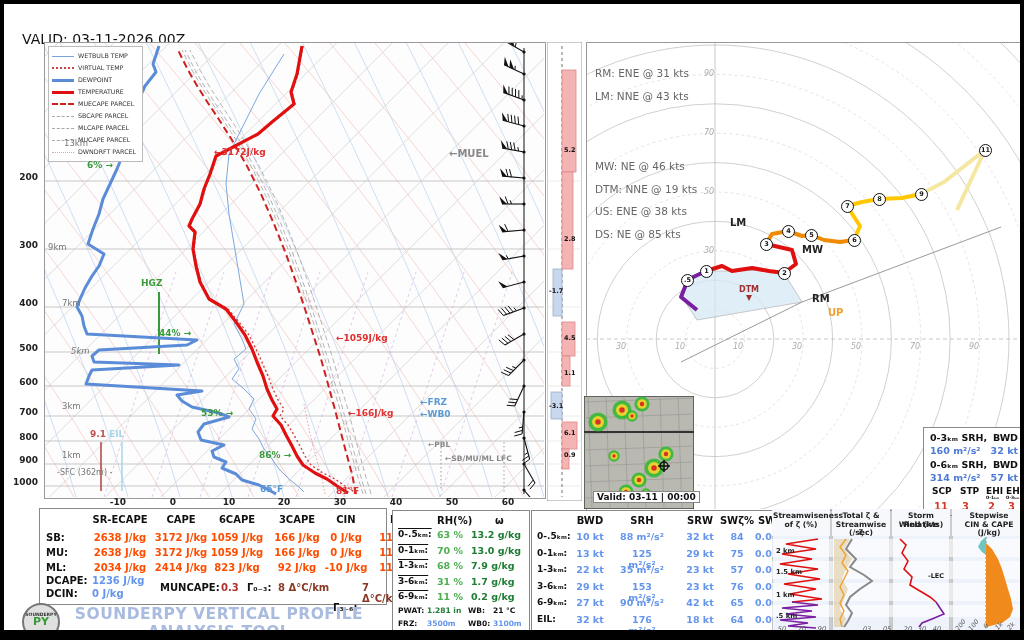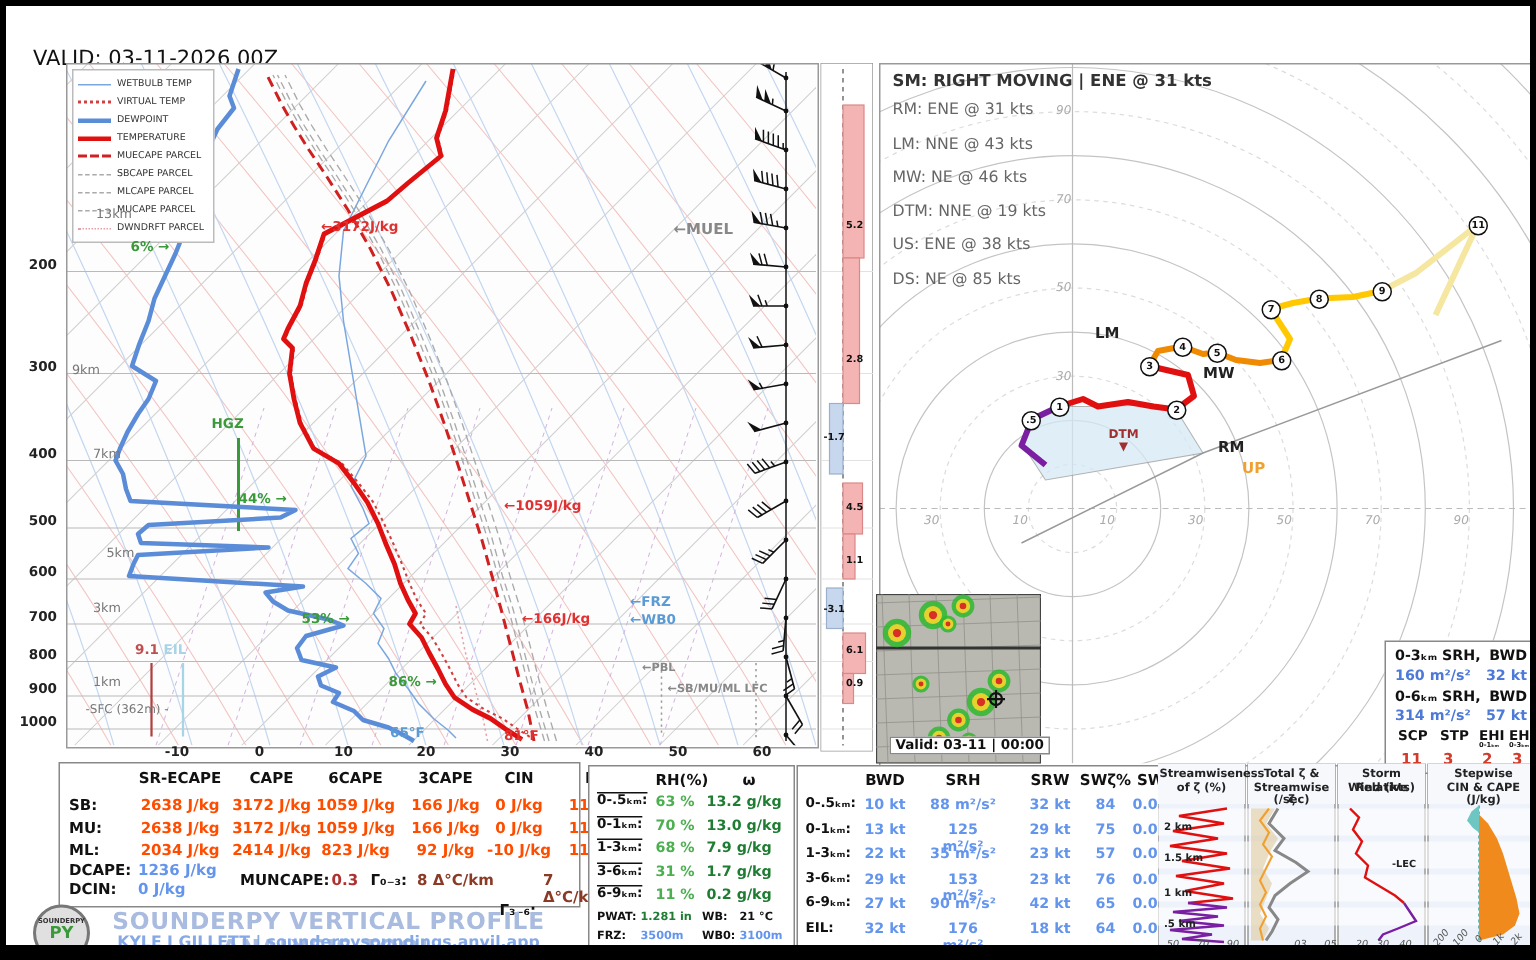--- a/index.html
+++ b/index.html
@@ -345,21 +345,21 @@
       <div class="ttick" style="position:absolute;left:326px;top:493px;width:20px;text-align:center;">30</div>
       <div class="ttick" style="position:absolute;left:382px;top:493px;width:20px;text-align:center;">40</div>
       <div class="ttick" style="position:absolute;left:438px;top:493px;width:20px;text-align:center;">50</div>
       <div class="ttick" style="position:absolute;left:494px;top:493px;width:20px;text-align:center;">60</div>
     </div>
 
   <div id="hlabels">
       <div class="hlabel" style="position:absolute;left:60px;top:134px;">13km</div>
       <div class="hlabel" style="position:absolute;left:44px;top:238px;">9km</div>
       <div class="hlabel" style="position:absolute;left:58px;top:294px;">7km</div>
-      <div class="hlabel" style="position:absolute;left:67px;top:360px;">5km</div>
+      <div class="hlabel" style="position:absolute;left:67px;top:342px;font-style:italic;">5km</div>
       <div class="hlabel" style="position:absolute;left:58px;top:397px;">3km</div>
       <div class="hlabel" style="position:absolute;left:58px;top:446px;">1km</div>
     </div>
   <div class="abs hlabel" style="left:53px;top:464px;font-size:8px;">-SFC (362m) -</div>
 
   <div id="annotations">
       <div class="green" style="position:absolute;left:83px;top:156px;white-space:nowrap;">6% →</div>
       <div class="green" style="position:absolute;left:137px;top:274px;white-space:nowrap;">HGZ</div>
       <div class="green" style="position:absolute;left:155px;top:324px;white-space:nowrap;">44% →</div>
       <div class="green" style="position:absolute;left:197px;top:404px;white-space:nowrap;">53% →</div>
@@ -435,25 +435,24 @@
         <polyline points="111,268 95,255 99,245 101,238 120,229" fill="none" stroke="#7a1fa2" stroke-width="4" stroke-linejoin="round"></polyline>
         <polyline points="120,229 136,224 146,229 166,226 183,229 198,231 210,222 206,208 180,202" fill="none" stroke="#e01010" stroke-width="4" stroke-linejoin="round"></polyline>
         <polyline points="180,202 186,192 202,189 216,194 225,193 238,198 254,200 268,198" fill="none" stroke="#f08a00" stroke-width="4" stroke-linejoin="round"></polyline>
         <polyline points="268,198 274,184 261,164 276,160 293,157 316,156 335,152" fill="none" stroke="#ffc800" stroke-width="4" stroke-linejoin="round"></polyline>
         <polyline points="335,152 358,140 399,108 371,168" fill="none" stroke="#f5e6a0" stroke-width="4" stroke-linejoin="round"></polyline>
         <polygon points="160,253 166,253 163,259" fill="#a03030"></polygon>
       </g>
     </svg>
   <div class="abs" style="left:582px;top:38px;width:438px;height:467px;border:1px solid #999;pointer-events:none;"></div>
 
-  <div class="abs smhead" style="left:591px;top:43px;">SM: RIGHT MOVING | ENE @ 31 kts</div>
   <div class="abs" style="left:591px;top:58px;" id="sm-lines">
       <div class="smline" style="position:absolute;position:relative;">RM: ENE @ 31 kts</div>
       <div class="smline" style="position:absolute;position:relative;">LM: NNE @ 43 kts</div>
-      <div class="smline" style="position:absolute;position:relative;">MW: NE @ 46 kts</div>
+      <div class="smline" style="position:absolute;position:relative;margin-top:48px;">MW: NE @ 46 kts</div>
       <div class="smline" style="position:absolute;position:relative;">DTM: NNE @ 19 kts</div>
       <div class="smline" style="position:absolute;position:relative;">US: ENE @ 38 kts</div>
       <div class="smline" style="position:absolute;position:relative;">DS: NE @ 85 kts</div>
     </div>
 
   <div id="hodo-labels">
       <div class="hodolab" style="position:absolute;left:726px;top:213px;color:#222;font-size:10px;">LM</div>
       <div class="hodolab" style="position:absolute;left:798px;top:240px;color:#222;font-size:10px;">MW</div>
       <div class="hodolab" style="position:absolute;left:808px;top:289px;color:#222;font-size:10px;">RM</div>
       <div class="hodolab" style="position:absolute;left:735px;top:281px;color:#a03030;font-size:8px;">DTM</div>
@@ -606,21 +605,20 @@
     <div class="abs tval-red" style="left:238px;top:73px;color:#8b3a26;">8 Δ°C/km</div>
     <div class="abs tlabel" style="left:293px;top:73px;margin-top:20px;">Γ₃₋₆:</div>
     <div class="abs tval-red" style="left:322px;top:73px;color:#8b3a26;">7 Δ°C/km</div>
   </div>
 
   <div class="abs logo" style="left:18px;top:599px;">
     <div class="t">SOUNDERPY</div>
     <div class="p">PY</div>
   </div>
   <div class="abs footbrand" style="left:60px;top:601px;width:310px;text-align:center;">SOUNDERPY VERTICAL PROFILE ANALYSIS TOOL</div>
-  <div class="abs footcredit" style="left:60px;top:618px;width:310px;text-align:center;">KYLE J GILLETT | sounderpysoundings.anvil.app</div>
 
   <div class="abs tbox" style="left:388px;top:506px;width:136px;height:122px;">
     <div class="abs thead" style="left:44px;top:4px;">RH(%)</div>
     <div class="abs thead" style="left:102px;top:4px;">ω</div>
     <div id="moist-rows">
         <div class="tlabel overline" style="position:absolute;left:5px;top:18px;font-size:9px;">0-.5ₖₘ:</div>
         <div class="tval-green1" style="position:absolute;left:44px;top:18px;font-size:9.5px;">63 %</div>
         <div class="tval-green2" style="position:absolute;left:78px;top:18px;font-size:9.5px;">13.2 g/kg</div>
         <div class="tlabel overline" style="position:absolute;left:5px;top:33.5px;font-size:9px;">0-1ₖₘ:</div>
         <div class="tval-green1" style="position:absolute;left:44px;top:33.5px;font-size:9.5px;">70 %</div>

